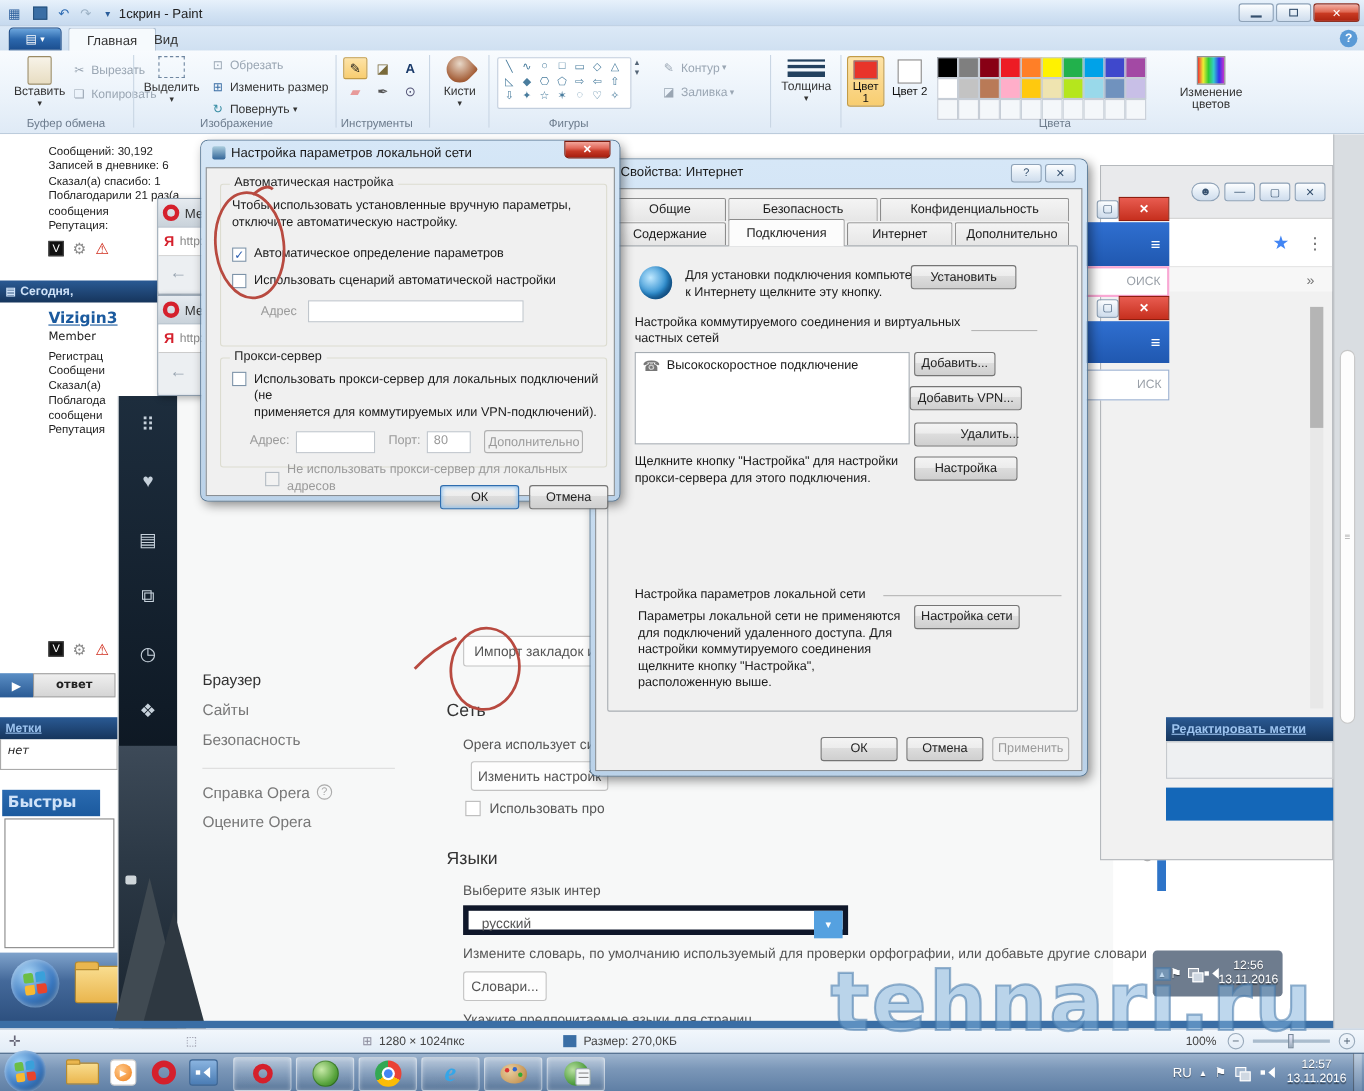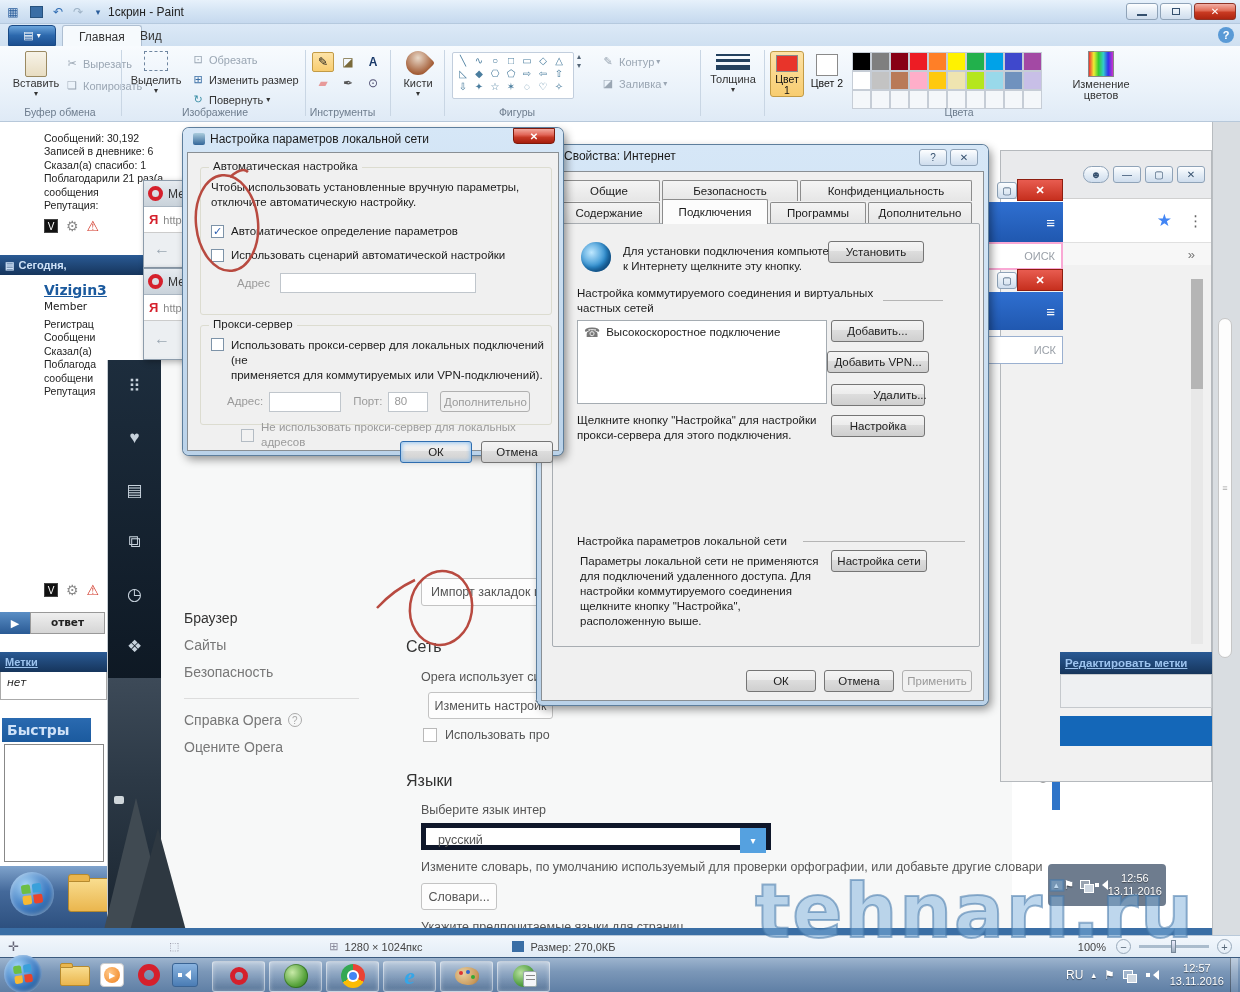--- a/index.html
+++ b/index.html
@@ -496,42 +496,42 @@
         <span class="gsm">?</span>
         <span class="gsm" style="margin-left:3px;">✕</span>
       </div>
       <div class="body" style="top:26px;">
 
         <div class="wtab" style="left:16px;top:8px;width:102px;">Общие</div>
         <div class="wtab" style="left:120px;top:8px;width:136px;">Безопасность</div>
         <div class="wtab" style="left:258px;top:8px;width:172px;">Конфиденциальность</div>
         <div class="wtab" style="left:16px;top:30px;width:102px;">Содержание</div>
         <div class="wtab active" style="left:120px;top:27px;width:106px;">Подключения</div>
-        <div class="wtab" style="left:228px;top:30px;width:96px;">Программы</div>
+        <div class="wtab" style="left:228px;top:30px;width:96px;">Интернет</div>
         <div class="wtab" style="left:326px;top:30px;width:104px;">Дополнительно</div>
 
         <div class="abs" style="left:10px;top:51px;width:428px;height:424px;background:#f0f0f0;border:1px solid #a8adb2;border-radius:2px;">
           <span class="abs" style="left:28px;top:18px;width:30px;height:30px;border-radius:50%;background:radial-gradient(circle at 35% 35%,#bfe8ff,#2f8fd0 55%,#15558e);box-shadow:inset -3px -3px 5px rgba(0,40,80,.5);"></span>
           <div class="abs t115" style="left:70px;top:20px;">
             <div>Для установки подключения компьютера</div>
               <div>к Интернету щелкните эту кнопку.</div>
           </div>
           <div class="abs wbtn" style="left:275px;top:17px;width:96px;height:22px;">Установить</div>
           <div class="abs t115" style="left:24px;top:62px;">
             <div>Настройка коммутируемого соединения и виртуальных</div>
               <div>частных сетей</div>
           </div>
           <div class="abs" style="left:330px;top:76px;width:60px;border-top:1px solid #b5b5b5;"></div>
           <div class="abs fld" style="left:24px;top:96px;width:250px;height:84px;">
             <div class="flex" style="margin:4px 6px;">
               <span style="color:#777;font-size:13px;margin-right:6px;">☎</span>
               <span class="t115">Высокоскоростное подключение</span>
             </div>
           </div>
-          <div class="abs wbtn" style="left:278px;top:96px;width:93px;height:22px;">Добавить...</div>
+          <div class="abs wbtn" style="left:278px;top:96px;width:74px;height:22px;">Добавить...</div>
           <div class="abs wbtn" style="left:274px;top:127px;width:102px;height:22px;">Добавить VPN...</div>
           <div class="abs wbtn" style="left:278px;top:160px;width:94px;height:22px;padding-left:44px;">Удалить...</div>
           <div class="abs wbtn" style="left:278px;top:191px;width:94px;height:22px;">Настройка</div>
           <div class="abs t115" style="left:24px;top:189px;width:245px;">
             <div>Щелкните кнопку "Настройка" для настройки</div>
               <div>прокси-сервера для этого подключения.</div>
           </div>
           <div class="abs t115" style="left:24px;top:310px;">Настройка параметров локальной сети</div>
           <div class="abs" style="left:250px;top:317px;width:162px;border-top:1px solid #b5b5b5;"></div>
           <div class="abs t115" style="left:27px;top:330px;">

